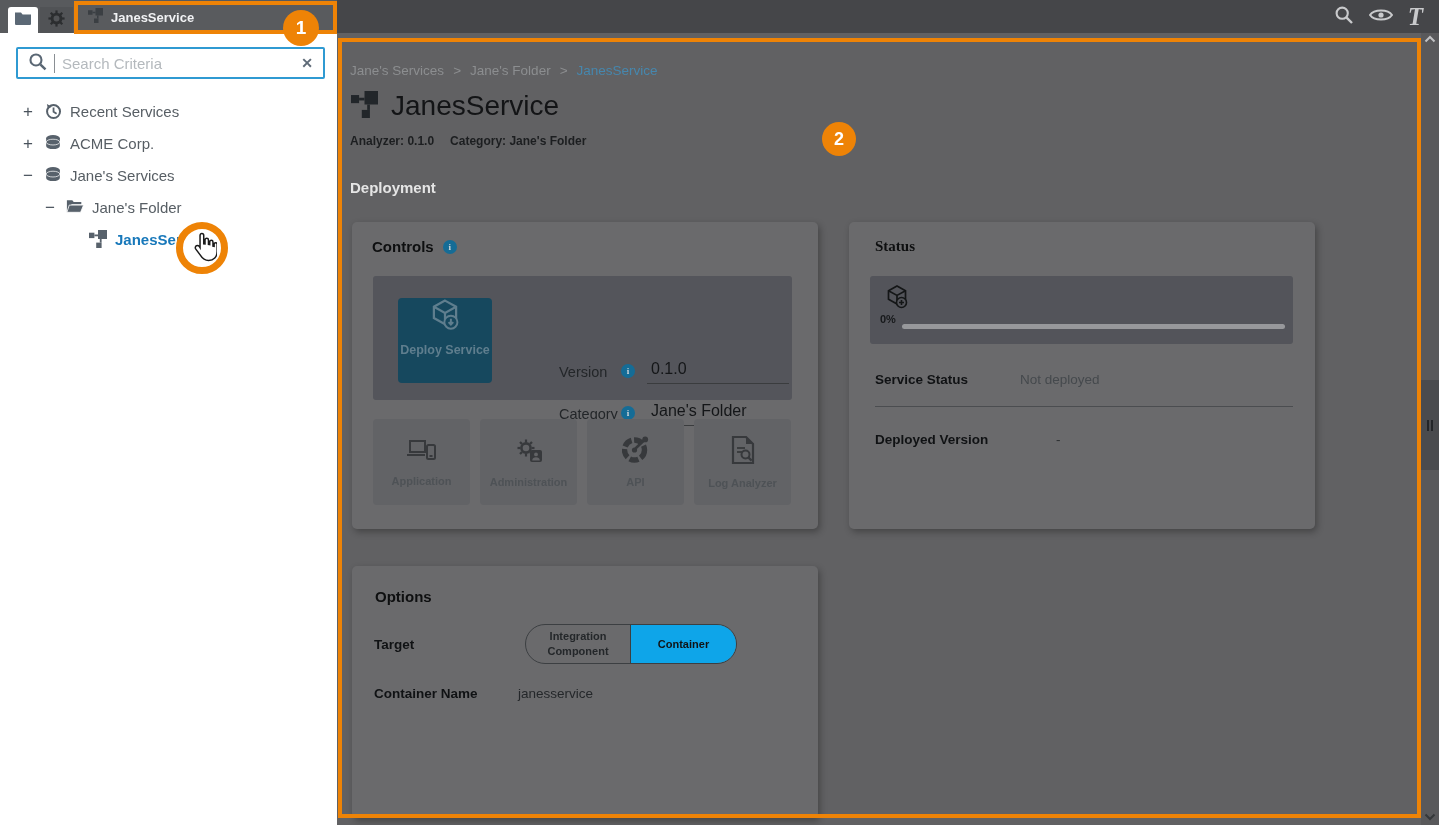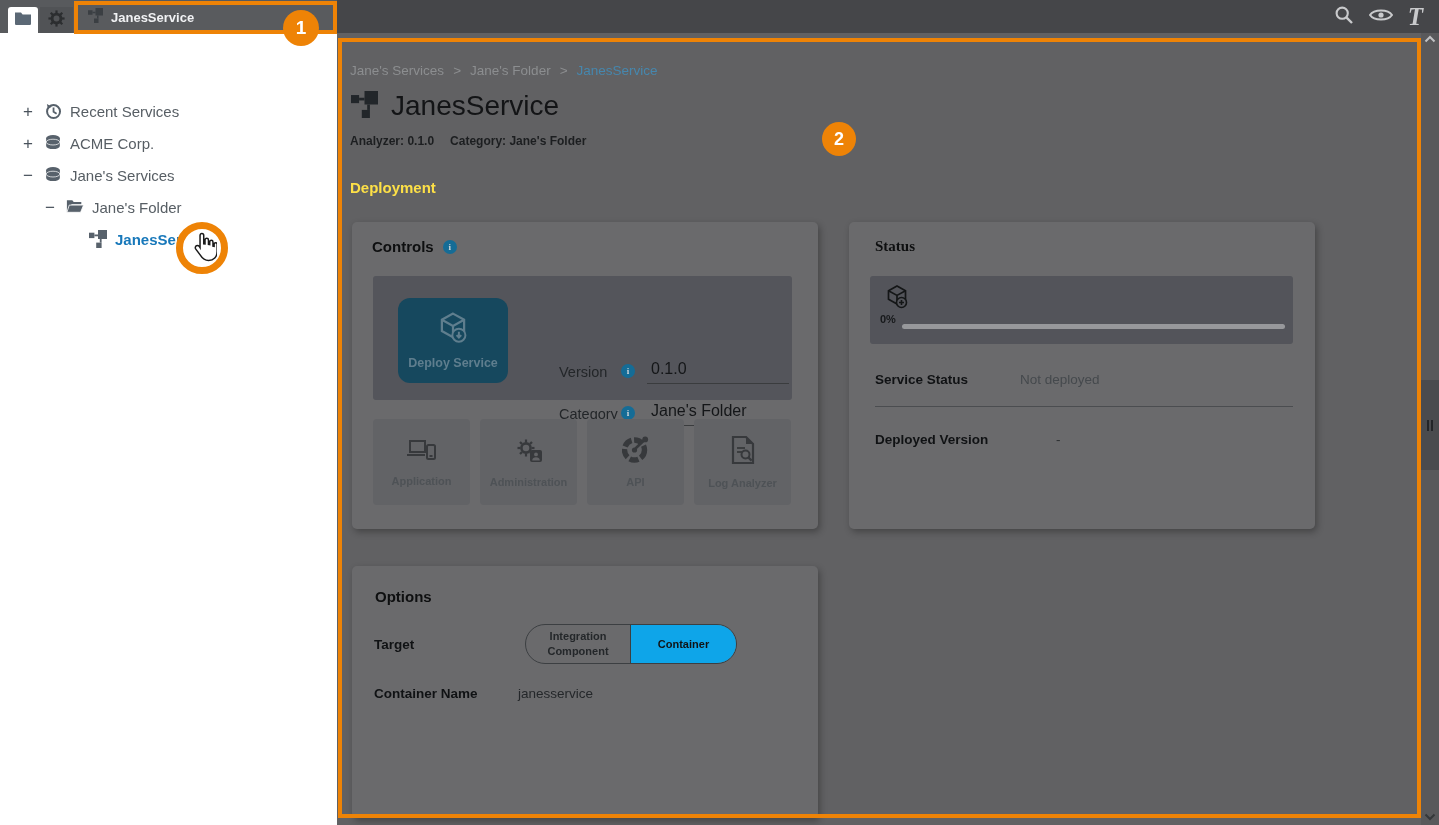--- a/index.html
+++ b/index.html
@@ -46,35 +46,35 @@
 
   
   #main { position:absolute; left:337px; top:33px; width:1084px; height:792px; background:#616163; }
   #breadcrumb { position:absolute; left:13px; top:30px; font-size:13.5px; color:#8c8e90;
                 display:flex; gap:9px; align-items:center; }
   #breadcrumb .crumb.active { color:#4687ae; }
   #title-row { position:absolute; left:14px; top:57px; display:flex; align-items:center; gap:13px; }
   #page-title { font-size:28px; font-weight:500; color:#131416; }
   #meta-row { position:absolute; left:13px; top:101px; font-size:12px; font-weight:bold; color:#1c1e20;
               display:flex; gap:16px; }
-  #section-deploy { position:absolute; left:13px; top:146px; font-size:15px; font-weight:bold; color:#fde047; }
+  #section-deploy { position:absolute; left:13px; top:146px; font-size:15px; font-weight:bold; color:#e5e5e5; }
 
   .card { position:absolute; background:#6a6a6c; border-radius:5px; box-shadow:2px 3px 7px rgba(0,0,0,.30); }
   #card-controls { left:15px; top:189px; width:466px; height:307px; }
   #card-status   { left:512px; top:189px; width:466px; height:307px; }
   #card-options  { left:15px; top:533px; width:466px; height:252px; }
   .card-heading { position:absolute; font-size:15px; font-weight:bold; color:#0e0f10; display:flex; align-items:center; gap:9px; }
   .info-dot { width:14px; height:14px; border-radius:50%; background:#156c96; color:#cfd6da;
               font-size:9px; font-weight:bold; display:flex; align-items:center; justify-content:center;
               font-family:"Liberation Serif", serif; }
 
   
   #ctrl-inner { position:absolute; left:21px; top:54px; width:419px; height:124px; background:#54555b; border-radius:3px; }
-  #deploy-btn { position:absolute; left:25px; top:22px; width:110px; height:85px; background:#16485e; border-radius:12px;
-                display:flex; flex-direction:column; align-items:center; justify-content:center; gap:7px; }
+  #deploy-btn { position:absolute; left:25px; top:22px; width:94px; height:85px; background:#16485e; border-radius:4px;
+                display:flex; flex-direction:column; align-items:center; justify-content:flex-start; gap:7px; }
   #deploy-btn .dlabel { font-size:12.5px; font-weight:bold; color:#5f7e8e; }
   .fld-label { position:absolute; font-size:14.5px; color:#232629; }
   .fld-value { position:absolute; font-size:16px; color:#141618; }
   .fld-line  { position:absolute; width:142px; border-bottom:1px solid #3a3c3e; }
   .mini-btn { position:absolute; top:197px; width:97px; height:86px; background:#626366; border-radius:4px;
               display:flex; flex-direction:column; align-items:center; justify-content:center; gap:9px; }
   .mini-btn .mlabel { font-size:11px; font-weight:bold; color:#4e5256; }
 
   
   #stat-inner { position:absolute; left:21px; top:54px; width:423px; height:68px; background:#53545a; border-radius:3px; }
@@ -167,20 +167,31 @@
       <svg width="24" height="16" viewBox="0 0 24 16">
           <path d="M1 8 C5 2 19 2 23 8 C19 14 5 14 1 8 Z" fill="none" stroke="#c9cacc" stroke-width="2"></path>
           <circle cx="12" cy="8" r="2.6" fill="#c9cacc"></circle>
         </svg>
     </span>
     <span class="tlogo">T</span>
   </div>
 </div>
 
 <div id="sidebar">
+  <div id="searchbox">
+    <span>
+      <svg width="19" height="19" viewBox="0 0 20 20">
+          <circle cx="8.4" cy="8.4" r="5.8" fill="none" stroke="#5a6774" stroke-width="2.2"></circle>
+          <line x1="12.9" y1="12.9" x2="18.4" y2="18.4" stroke="#5a6774" stroke-width="2.6"></line>
+        </svg>
+    </span>
+    <span class="caret"></span>
+    <input type="text" placeholder="Search Criteria" style="">
+    <span class="clear-x">✕</span>
+  </div>
 
   <div id="tree">
     <div class="trow lvl0">
       <span class="toggle">+</span>
       <span class="ticon">
         <svg width="18" height="18" viewBox="0 0 20 20">
             <path d="M3.2 2.2 L4.3 7.4 L8.8 5.2 Z" fill="#57616b"></path>
             <circle cx="10.6" cy="10.6" r="7.2" fill="none" stroke="#57616b" stroke-width="2.2"></circle>
             <path d="M10.6 6.2 v4.6 l3.4 2.2" fill="none" stroke="#57616b" stroke-width="2"></path>
           </svg>

